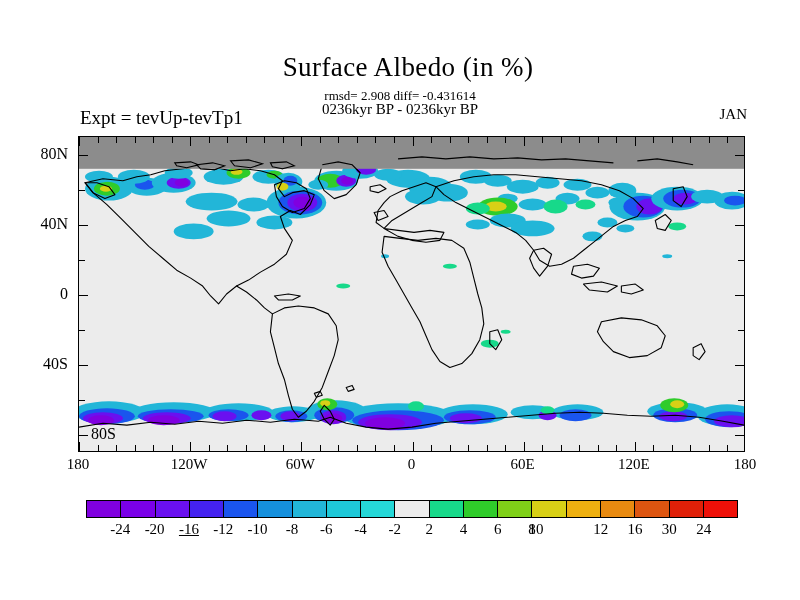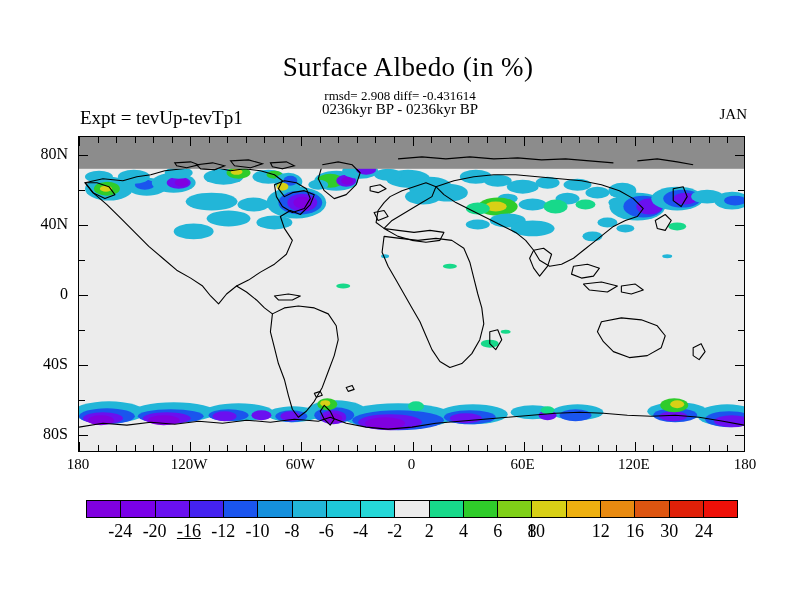--- a/index.html
+++ b/index.html
@@ -125,21 +125,21 @@
   #colorbar .swatch {
     flex: 1 1 0;
     height: 100%;
   }
   #colorbar .swatch + .swatch {
     border-left: 1px solid #000;
   }
   .cb-label {
     position: absolute;
     top: 521px;
-    font-size: 18px;
+    font-size: 15px;
     transform: translateX(-50%);
     white-space: nowrap;
   }
 </style>
 </head>
 <body>
 
 <div id="main-title">Surface Albedo (in %)</div>
 <div id="rmsd-line">rmsd= 2.908 diff= -0.431614</div>
 <div id="period-line">0236kyr BP - 0236kyr BP</div>
@@ -507,21 +507,21 @@
     <div class="xlabel" style="left: 411.5px;">0</div>
     <div class="xlabel" style="left: 522.667px;">60E</div>
     <div class="xlabel" style="left: 633.833px;">120E</div>
     <div class="xlabel" style="left: 745px;">180</div>
   </div>
 <div id="ylabels">
     <div class="ylabel" style="top: 153.556px; left: 0px; width: 68px;">80N</div>
     <div class="ylabel" style="top: 223.778px; left: 0px; width: 68px;">40N</div>
     <div class="ylabel" style="top: 294px; left: 0px; width: 68px;">0</div>
     <div class="ylabel" style="top: 364.222px; left: 0px; width: 68px;">40S</div>
-    <div class="ylabel" style="top: 434.444px; left: 0px; width: 68px;">80S</div>
+    <div class="ylabel" style="top: 434.444px; left: 0px; width: 68px; padding-left: 48px;">80S</div>
   </div>
 
 <div id="colorbar-wrap">
   <div id="colorbar">
       <div class="swatch" style="background: rgb(128, 0, 224);"></div>
       <div class="swatch" style="background: rgb(122, 0, 232);"></div>
       <div class="swatch" style="background: rgb(106, 16, 240);"></div>
       <div class="swatch" style="background: rgb(68, 34, 240);"></div>
       <div class="swatch" style="background: rgb(26, 85, 238);"></div>
       <div class="swatch" style="background: rgb(21, 144, 221);"></div>

